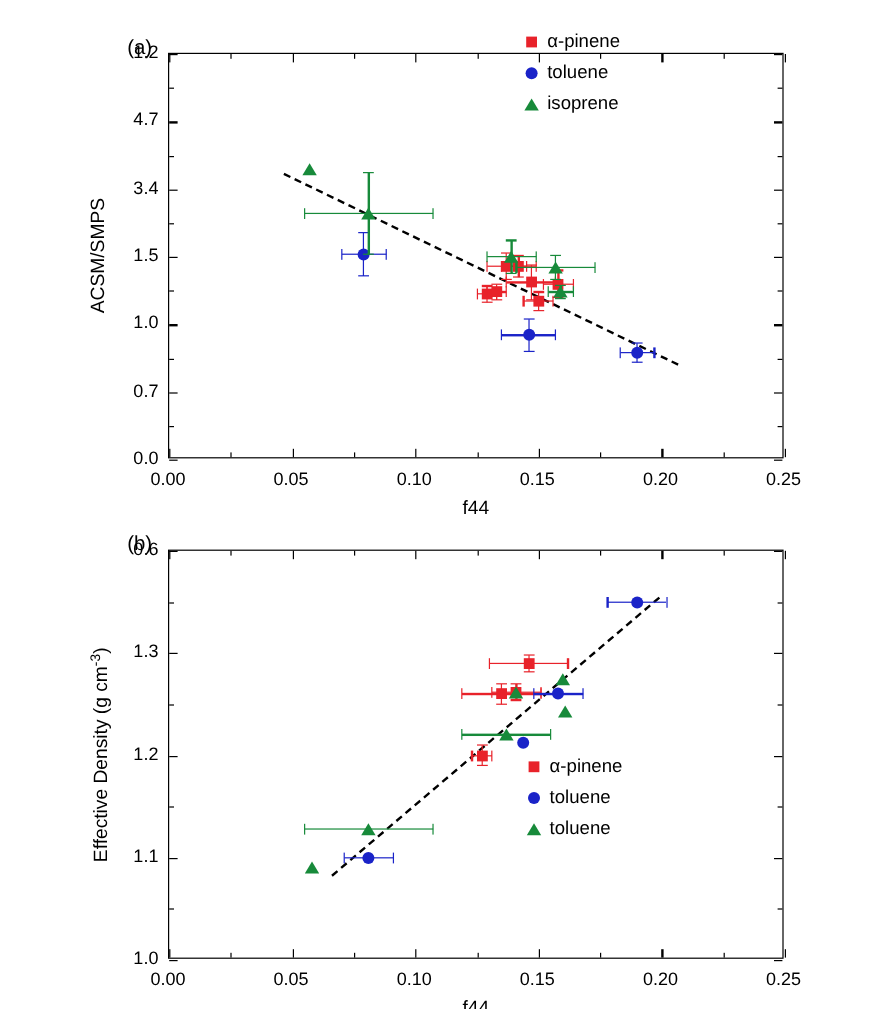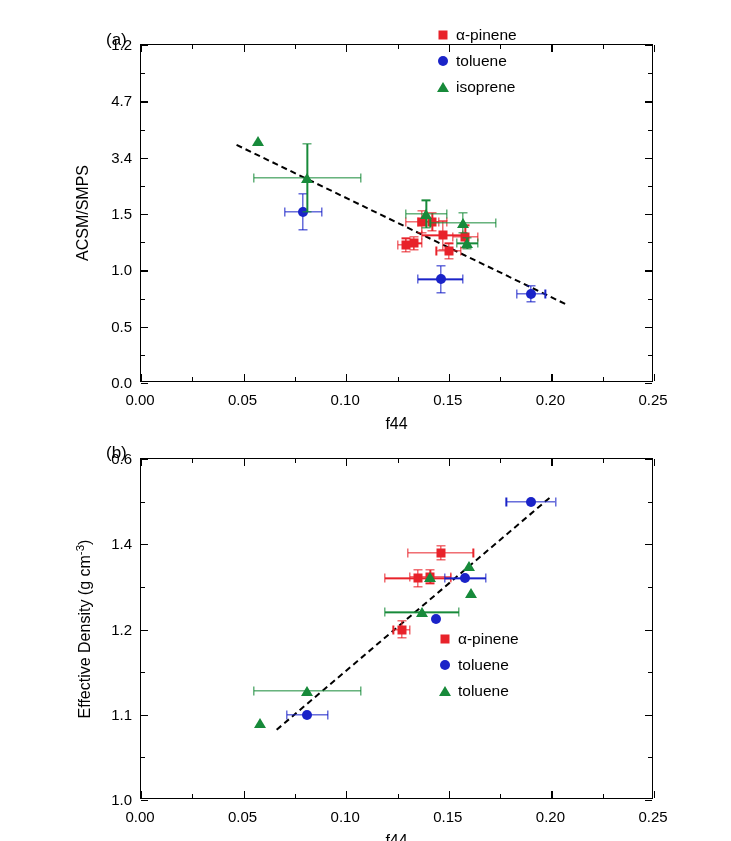--- a/index.html
+++ b/index.html
@@ -330,21 +330,21 @@
         <div class="marker m-tri" style="left: 326.268px; top: 198.293px; border-bottom-color: rgb(23, 138, 58);"></div>
       </div>
     <div id="panel-a-decor"></div>
   <div class="tick-label-x" style="left: 140px; top: 391px;">0.00</div>
       <div class="tick-label-x" style="left: 242.6px; top: 391px;">0.05</div>
       <div class="tick-label-x" style="left: 345.2px; top: 391px;">0.10</div>
       <div class="tick-label-x" style="left: 447.8px; top: 391px;">0.15</div>
       <div class="tick-label-x" style="left: 550.4px; top: 391px;">0.20</div>
       <div class="tick-label-x" style="left: 653px; top: 391px;">0.25</div>
       <div class="tick-label-y" style="left: 92px; width: 40px; top: 382px;">0.0</div>
-      <div class="tick-label-y" style="left: 92px; width: 40px; top: 325.667px;">0.5</div>
+      <div class="tick-label-y" style="left: 92px; width: 40px; top: 325.667px;">0.7</div>
       <div class="tick-label-y" style="left: 92px; width: 40px; top: 269.333px;">1.0</div>
       <div class="tick-label-y" style="left: 92px; width: 40px; top: 213px;">1.5</div>
       <div class="tick-label-y" style="left: 92px; width: 40px; top: 156.667px;">3.4</div>
       <div class="tick-label-y" style="left: 92px; width: 40px; top: 100.333px;">4.7</div>
       <div class="tick-label-y" style="left: 92px; width: 40px; top: 44px;">1.2</div>
       <div class="axis-title-x" style="left: 396.5px; top: 415px;">f44</div>
       <div class="axis-title-y" style="left: 74px; top: 213px; transform: rotate(-90deg) translateX(-50%);">ACSM/SMPS</div>
       <div class="legend" style="left: 430px; top: 22px;">
         <div class="legend-row">
           <div class="legend-sym">
@@ -468,21 +468,21 @@
     <div id="panel-b-decor"></div>
   <div class="tick-label-x" style="left: 140px; top: 378px;">0.00</div>
       <div class="tick-label-x" style="left: 242.6px; top: 378px;">0.05</div>
       <div class="tick-label-x" style="left: 345.2px; top: 378px;">0.10</div>
       <div class="tick-label-x" style="left: 447.8px; top: 378px;">0.15</div>
       <div class="tick-label-x" style="left: 550.4px; top: 378px;">0.20</div>
       <div class="tick-label-x" style="left: 653px; top: 378px;">0.25</div>
       <div class="tick-label-y" style="left: 92px; width: 40px; top: 369px;">1.0</div>
       <div class="tick-label-y" style="left: 92px; width: 40px; top: 283.75px;">1.1</div>
       <div class="tick-label-y" style="left: 92px; width: 40px; top: 198.5px;">1.2</div>
-      <div class="tick-label-y" style="left: 92px; width: 40px; top: 113.25px;">1.4</div>
+      <div class="tick-label-y" style="left: 92px; width: 40px; top: 113.25px;">1.3</div>
       <div class="tick-label-y" style="left: 92px; width: 40px; top: 28px;">0.6</div>
       <div class="axis-title-x" style="left: 396.5px; top: 402px;">f44</div>
       <div class="axis-title-y" style="left: 74px; top: 198.5px; transform: rotate(-90deg) translateX(-50%);">Effective Density (g cm<sup>-3</sup>)</div>
       <div class="legend" style="left: 432px; top: 196px;">
         <div class="legend-row">
           <div class="legend-sym">
             <div class="marker m-square" style="background: rgb(232, 34, 42);"></div>
           </div>
           <div class="legend-text">α-pinene</div>
         </div>

